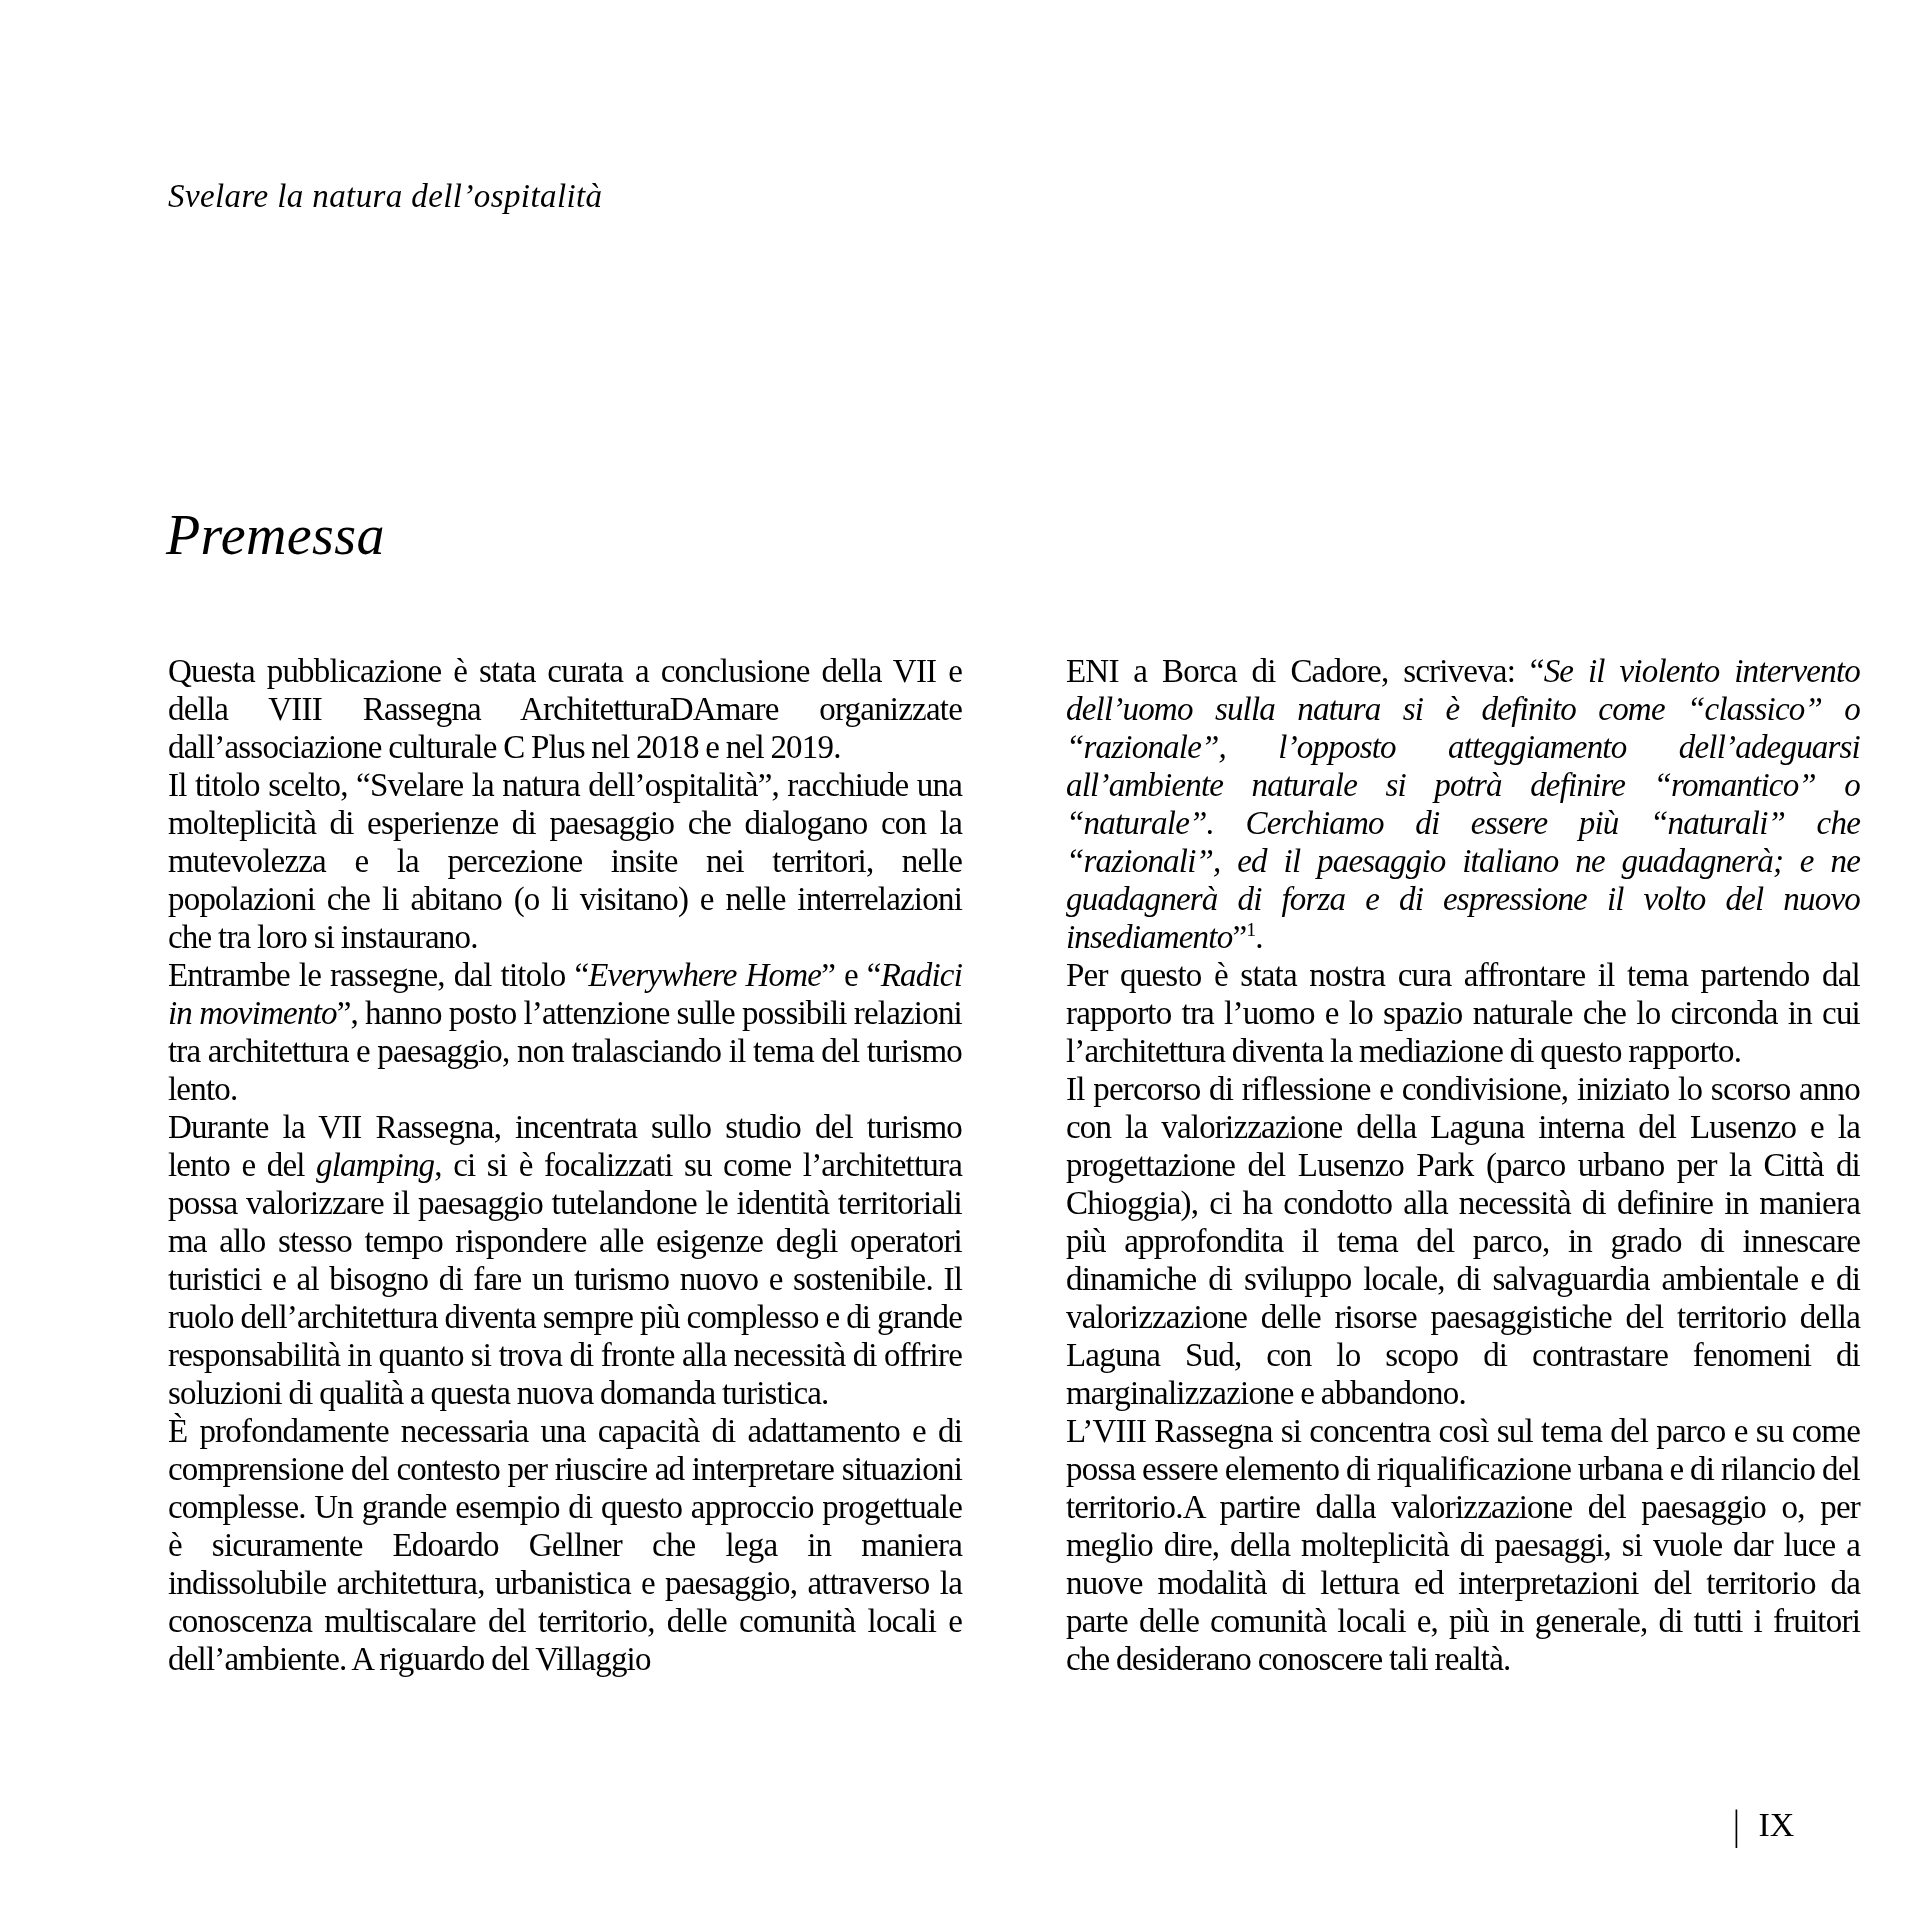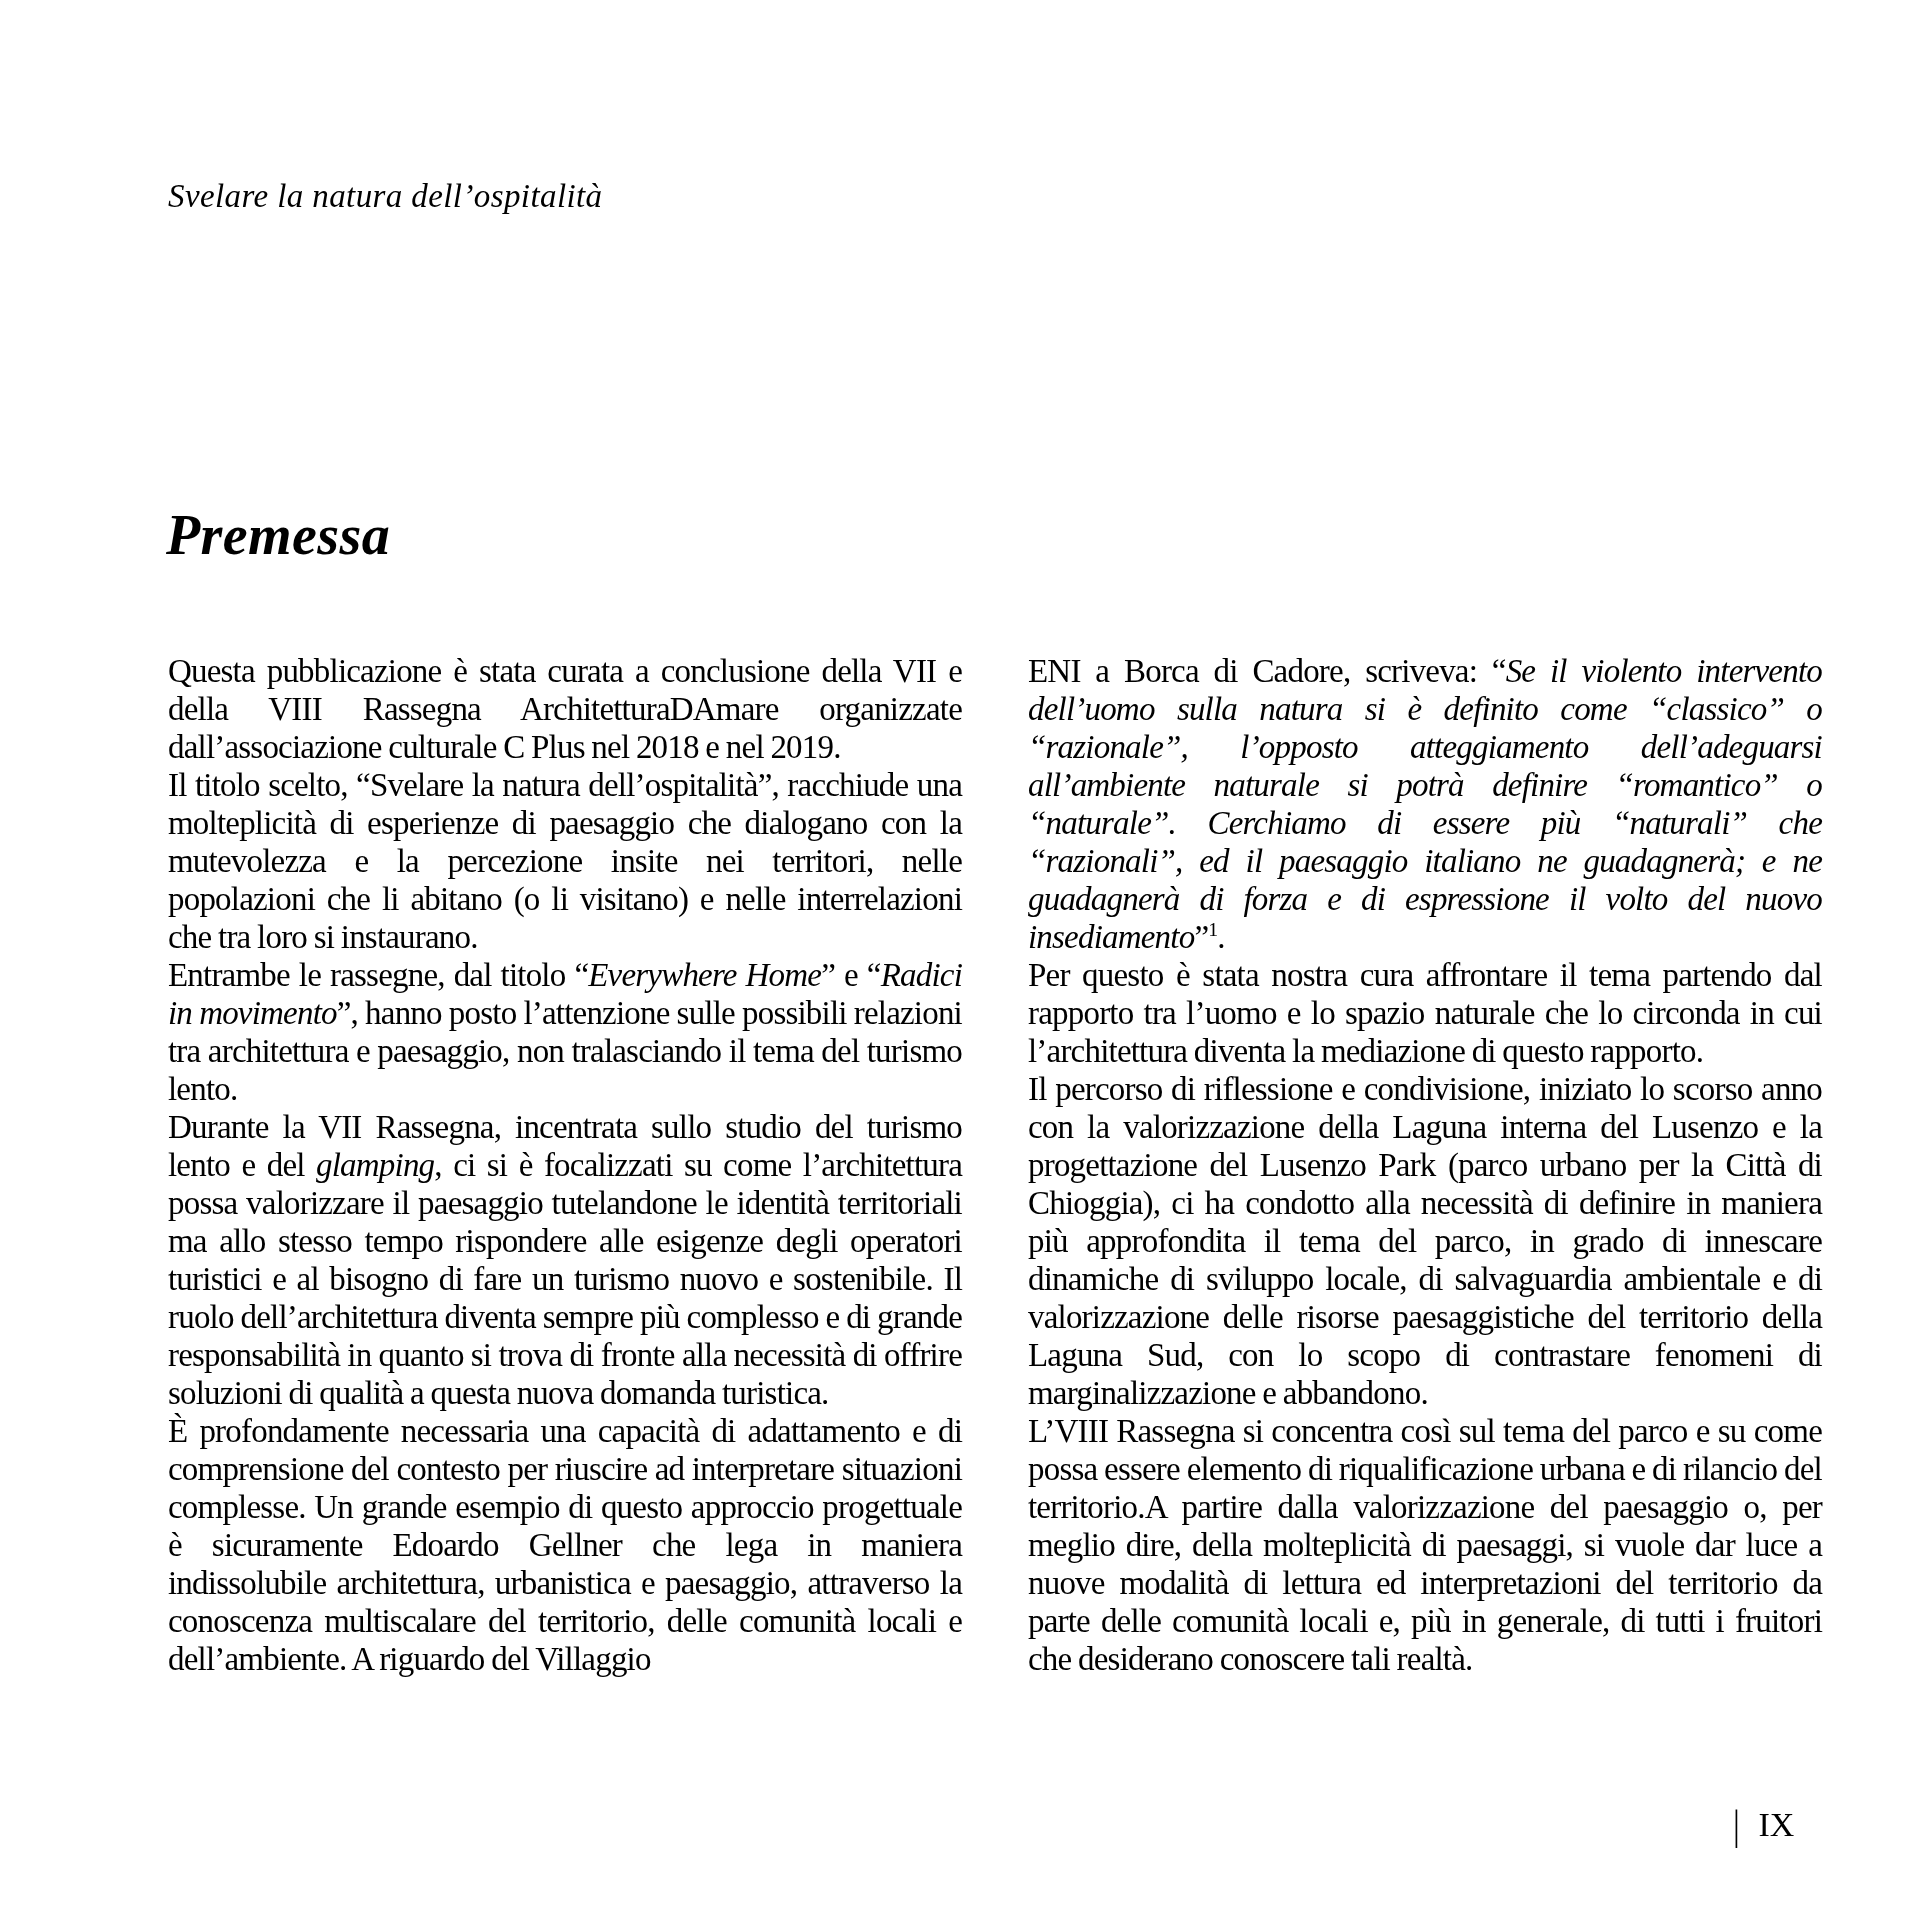--- a/index.html
+++ b/index.html
@@ -21,33 +21,33 @@
     top: 178px;
     font-style: italic;
     font-size: 33px;
     letter-spacing: 0.4px;
     white-space: nowrap;
   }
   .page-title {
     position: absolute;
     left: 166px;
     top: 465px;
-    font-weight: bold;
+    font-weight: normal;
     font-style: italic;
     font-size: 56px;
     letter-spacing: 0.4px;
     white-space: nowrap;
   }
   .columns {
     position: absolute;
     left: 168px;
     top: 652px;
     width: 1673px;
     display: flex;
-    gap: 66px;
+    gap: 104px;
   }
   .column {
     width: 794px;
     flex: 0 0 794px;
   }
   .column p.para {
     margin: 0;
     padding: 0;
     text-align: justify;
     font-size: 33px;

